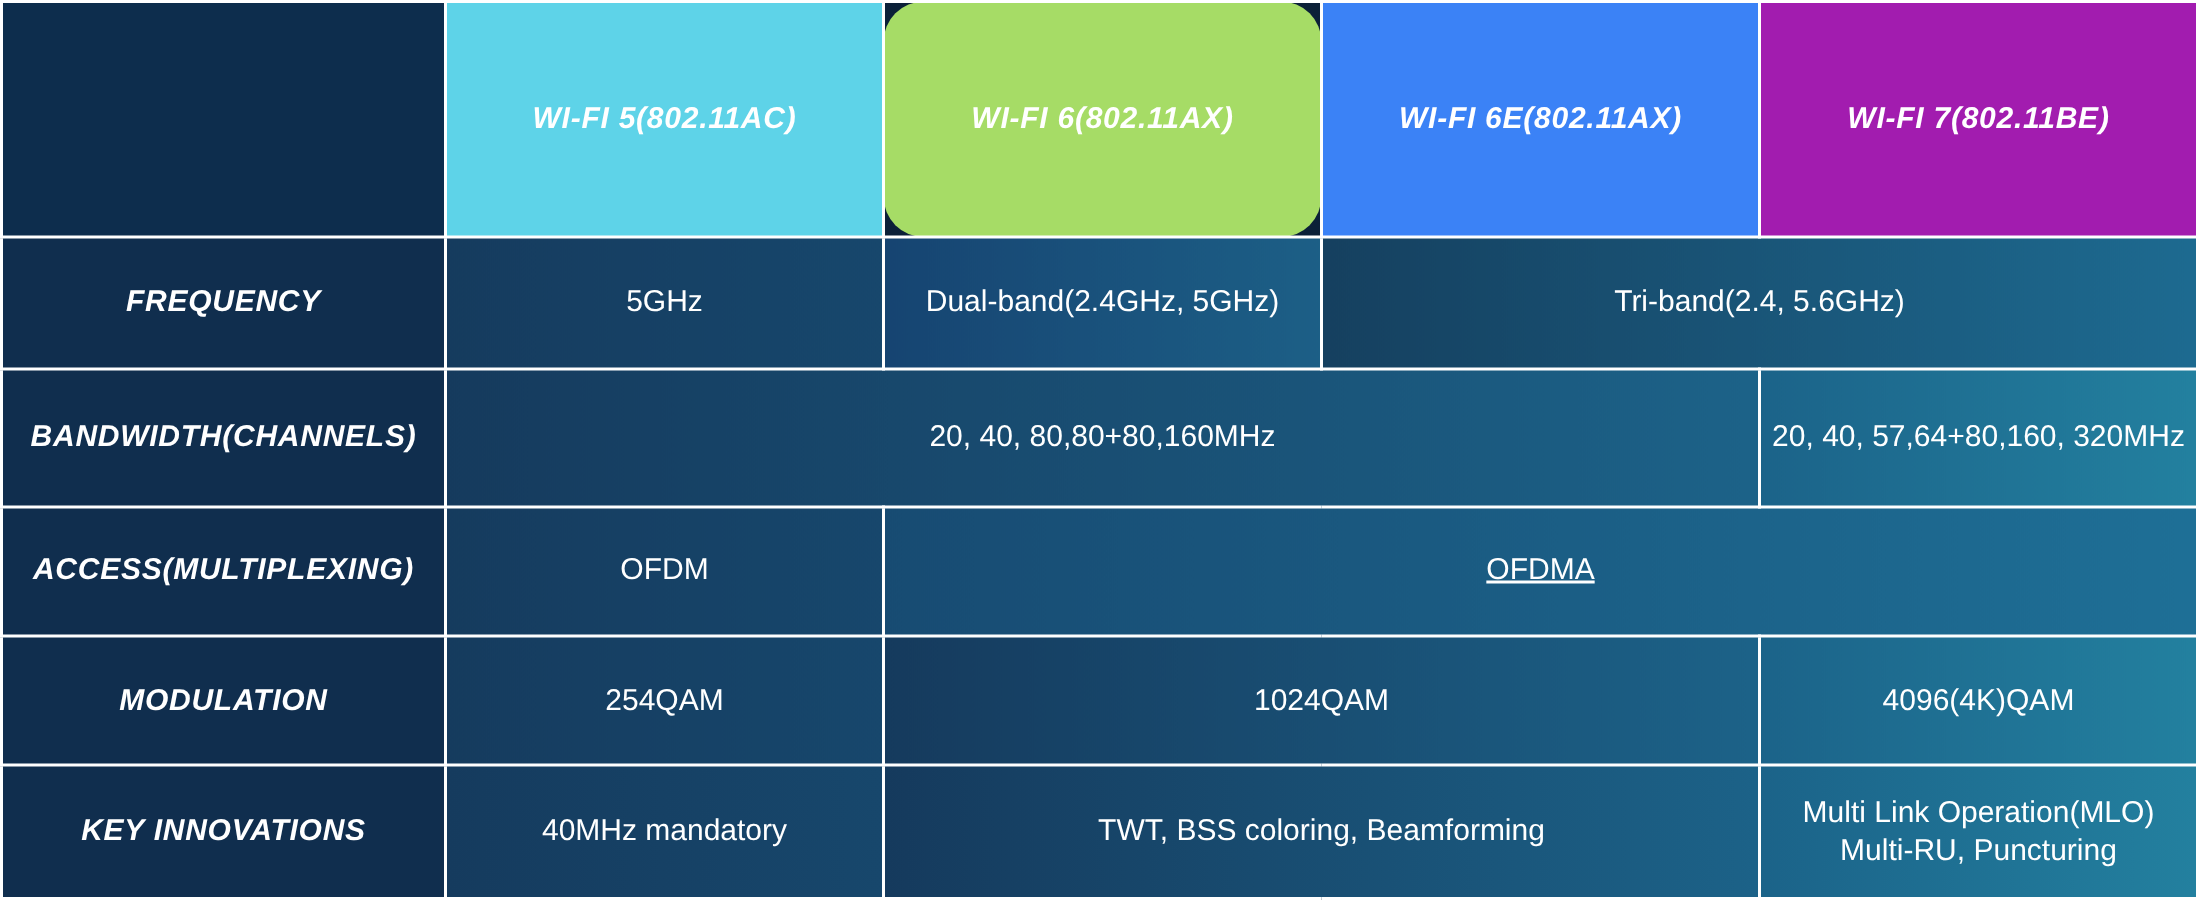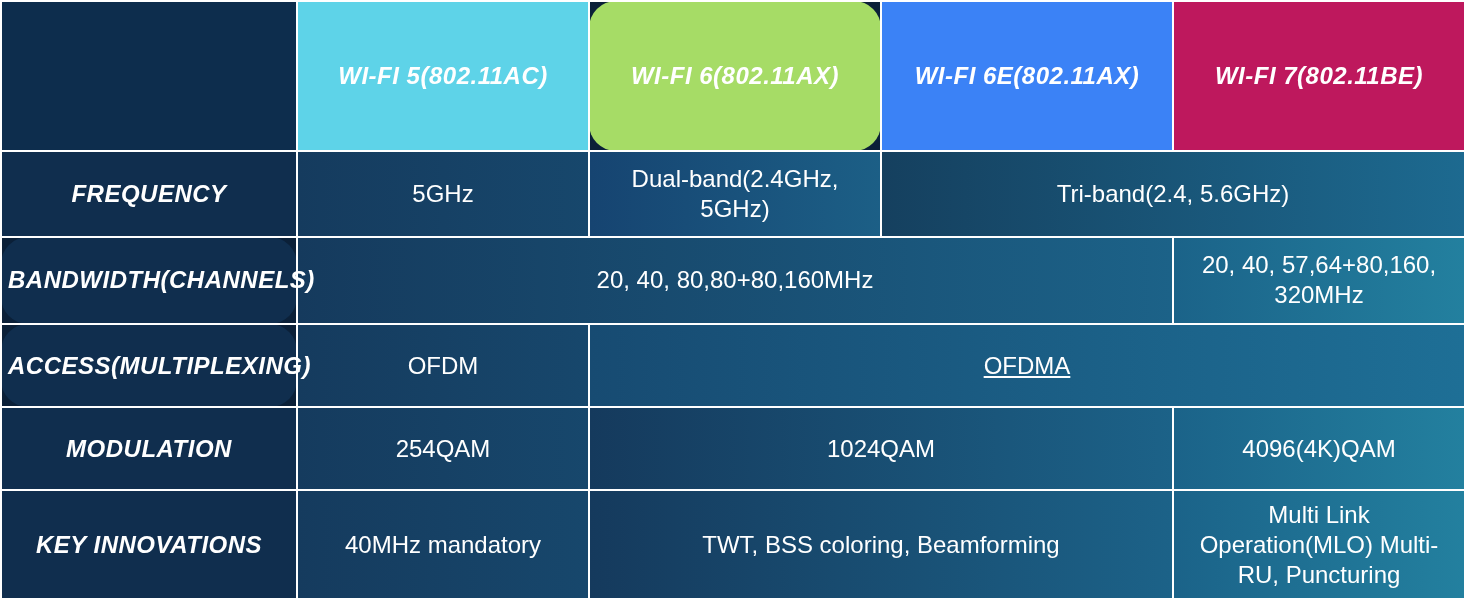--- a/index.html
+++ b/index.html
@@ -18,21 +18,21 @@
     height: 600px;
     border-collapse: collapse;
     table-layout: fixed;
   }
   #comparison-table td {
     border: 2px solid #ffffff;
     padding: 0 6px;
     text-align: center;
     vertical-align: middle;
     color: #ffffff;
-    font-size: 24px;
+    font-size: 20px;
     line-height: 1.25;
   }
   
   col.c0 { width: 296px; }
   col.c1 { width: 292px; }
   col.c2 { width: 292px; }
   col.c3 { width: 292px; }
   col.c4 { width: 292px; }
 
   
@@ -45,33 +45,33 @@
     color: #0e2c45;
   }
   td.corner-cell {
     background: #0d2d4d;
     border-left: 2px solid #0b2038;
     border-top: 2px solid #0b2038;
   }
   td.head-wifi5  { background: #5ed3e8; }
   td.head-wifi6  { background: #a6dc66; border-radius: 27px; }
   td.head-wifi6e { background: #3b82f6; }
-  td.head-wifi7  { background: #be185d; }
+  td.head-wifi7  { background: #a21caf; }
 
   
   td.row-label {
     background: #102e4e;
     font-style: italic;
     font-weight: bold;
     font-size: 19px;
     letter-spacing: 0.5px;
     border-left: 2px solid #0b2038;
     color: #ffffff;
   }
-  td.row-label.small { font-size: 17px; border-radius: 27px; }
+  td.row-label.small { font-size: 17px; }
 
   
   td.cell {
     background: #14395c;
     font-weight: 400;
   }
   td.tint1 { background: linear-gradient(to right, #153b5e, #17476c); }
   td.tint2 { background: linear-gradient(to right, #164471, #1c5f86); }
   td.tint3 { background: linear-gradient(to right, #15405f, #1d6a90); }
   td.tint4 { background: linear-gradient(to right, #1b6389, #23809f); }

